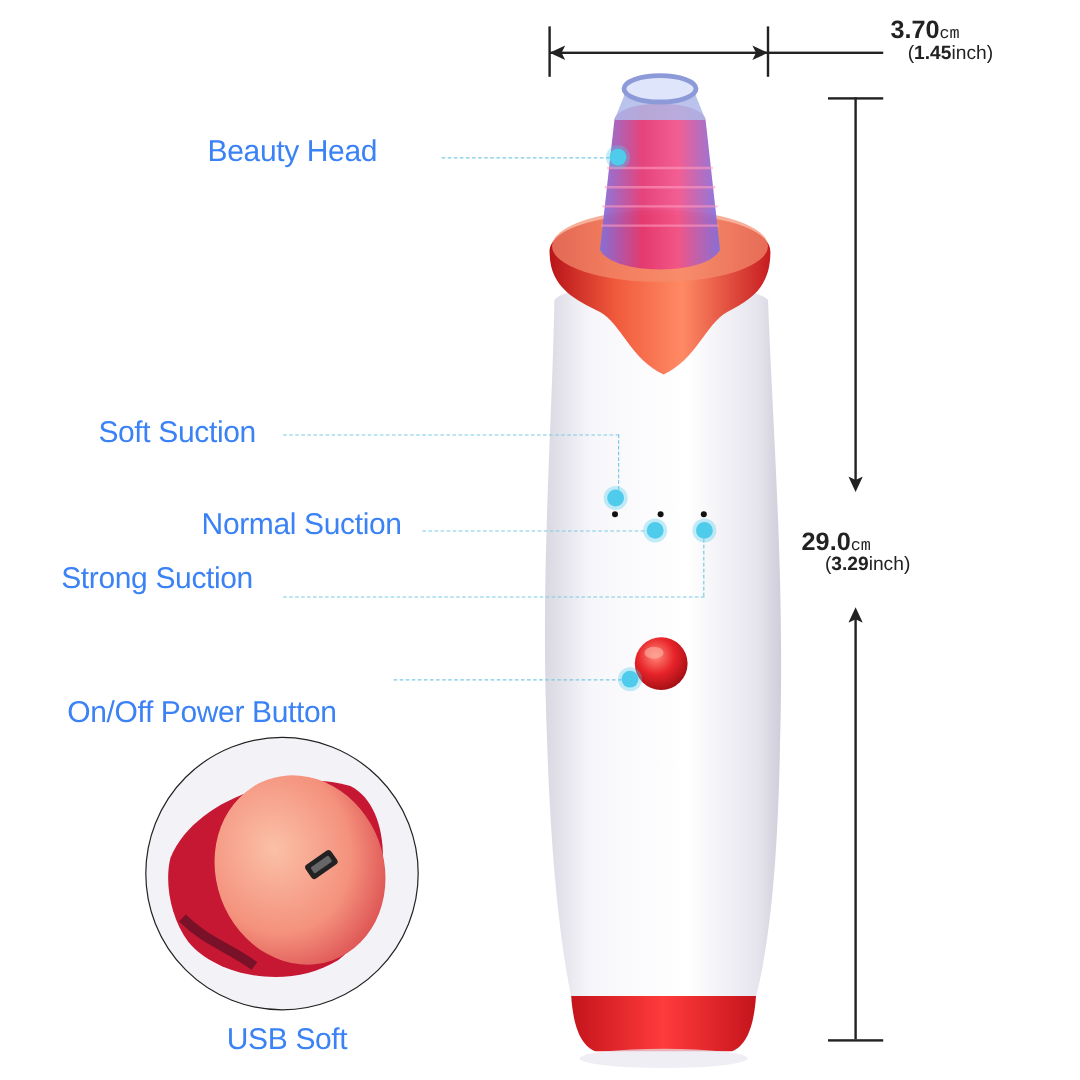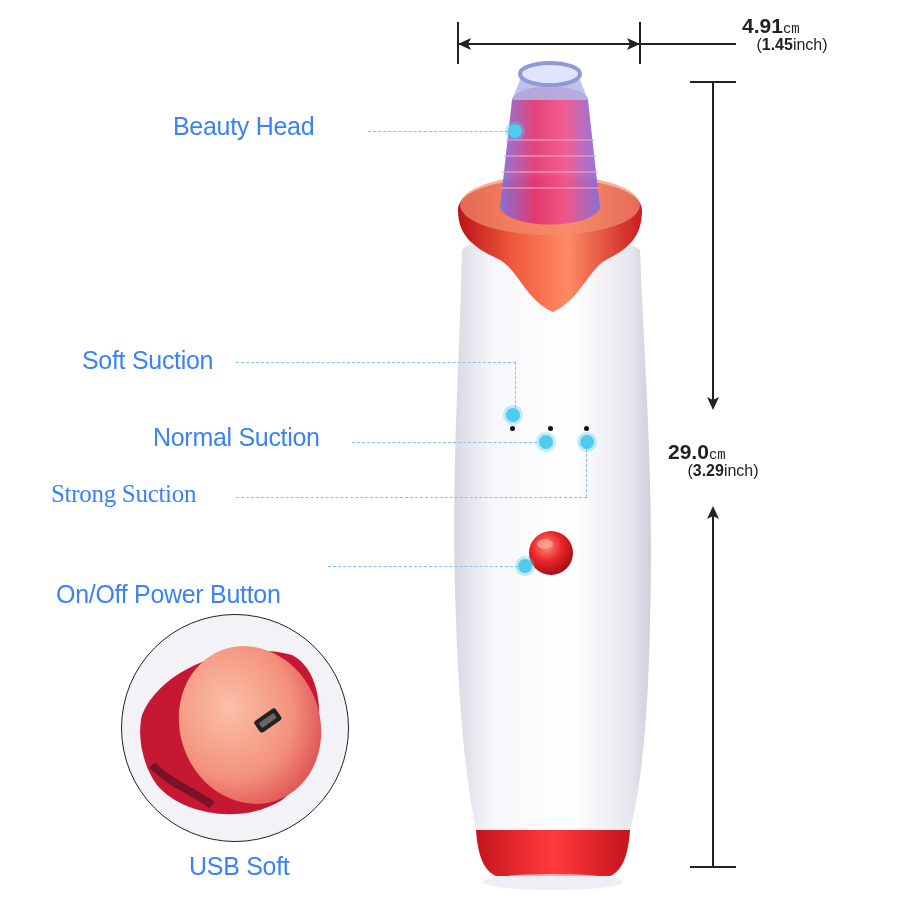--- a/index.html
+++ b/index.html
@@ -27,21 +27,21 @@
 <div class="line" style="left:639px;top:22px;width:1.5px;height:42px;"></div>
 <div class="line" style="left:458px;top:43px;width:278px;height:1.5px;"></div>
 <svg class="abs" style="left:458px;top:37px;" width="14" height="14" viewBox="0 0 14 14">
     <polygon points="0,7 13,1 10,7 13,13" fill="#222"></polygon>
   </svg>
 <svg class="abs" style="left:626px;top:37px;" width="14" height="14" viewBox="0 0 14 14">
     <polygon points="14,7 1,1 4,7 1,13" fill="#222"></polygon>
   </svg>
 
 <div class="dimtext" style="left:742px;top:14px;width:100px;text-align:left;">
-  <div class="big"><b>4.91</b><span>cm</span></div>
+  <div class="big"><b>3.70</b><span>cm</span></div>
   <div class="small" style="margin-top:-2px;"><span>(</span><b>1.45</b><span>inch)</span></div>
 </div>
 
 <div class="line" style="left:690px;top:81px;width:46px;height:1.5px;"></div>
 <div class="line" style="left:712px;top:81px;width:1.5px;height:326px;"></div>
 <svg class="abs" style="left:706px;top:397px;" width="14" height="14" viewBox="0 0 14 14">
     <polygon points="7,13 1,0 7,3 13,0" fill="#222"></polygon>
   </svg>
 
 <div class="dimtext" style="left:668px;top:440px;width:110px;text-align:left;">
@@ -116,26 +116,26 @@
 
 <div class="label" style="left:173px;top:112px;">Beauty Head</div>
 <div class="dash" style="left:368px;top:131px;width:145px;"></div>
 <div class="dot" style="left:508px;top:124px;"></div>
 
 <div class="label" style="left:82px;top:346px;">Soft Suction</div>
 <div class="dash" style="left:236px;top:362px;width:280px;"></div>
 <div class="vdash" style="left:515px;top:362px;height:46px;"></div>
 <div class="dot" style="left:506px;top:408px;"></div>
 
-<div class="label" style="left:153px;top:423px;">Normal Suction</div>
+<div class="label" style="left:168px;top:423px;">Normal Suction</div>
 <div class="dash" style="left:352px;top:442px;width:190px;"></div>
 <div class="dot" style="left:539px;top:435px;"></div>
 <div class="dot" style="left:580px;top:435px;"></div>
 
-<div class="label" style="left:51px;top:480px;font-family:Liberation Serif, serif;">Strong Suction</div>
+<div class="label" style="left:51px;top:468px;">Strong Suction</div>
 <div class="dash" style="left:236px;top:497px;width:351px;"></div>
 <div class="vdash" style="left:586px;top:449px;height:48px;"></div>
 
 <div class="label" style="left:56px;top:580px;">On/Off Power Button</div>
 <div class="dash" style="left:328px;top:566px;width:190px;"></div>
 <div class="dot" style="left:518px;top:559px;"></div>
 
 <div class="abs" style="left:121px;top:614px;width:226px;height:226px;border-radius:50%;border:1.5px solid #222;overflow:hidden;background:#f3f2f7;">
   <svg width="226" height="226" viewBox="0 0 226 226">
     <defs>

